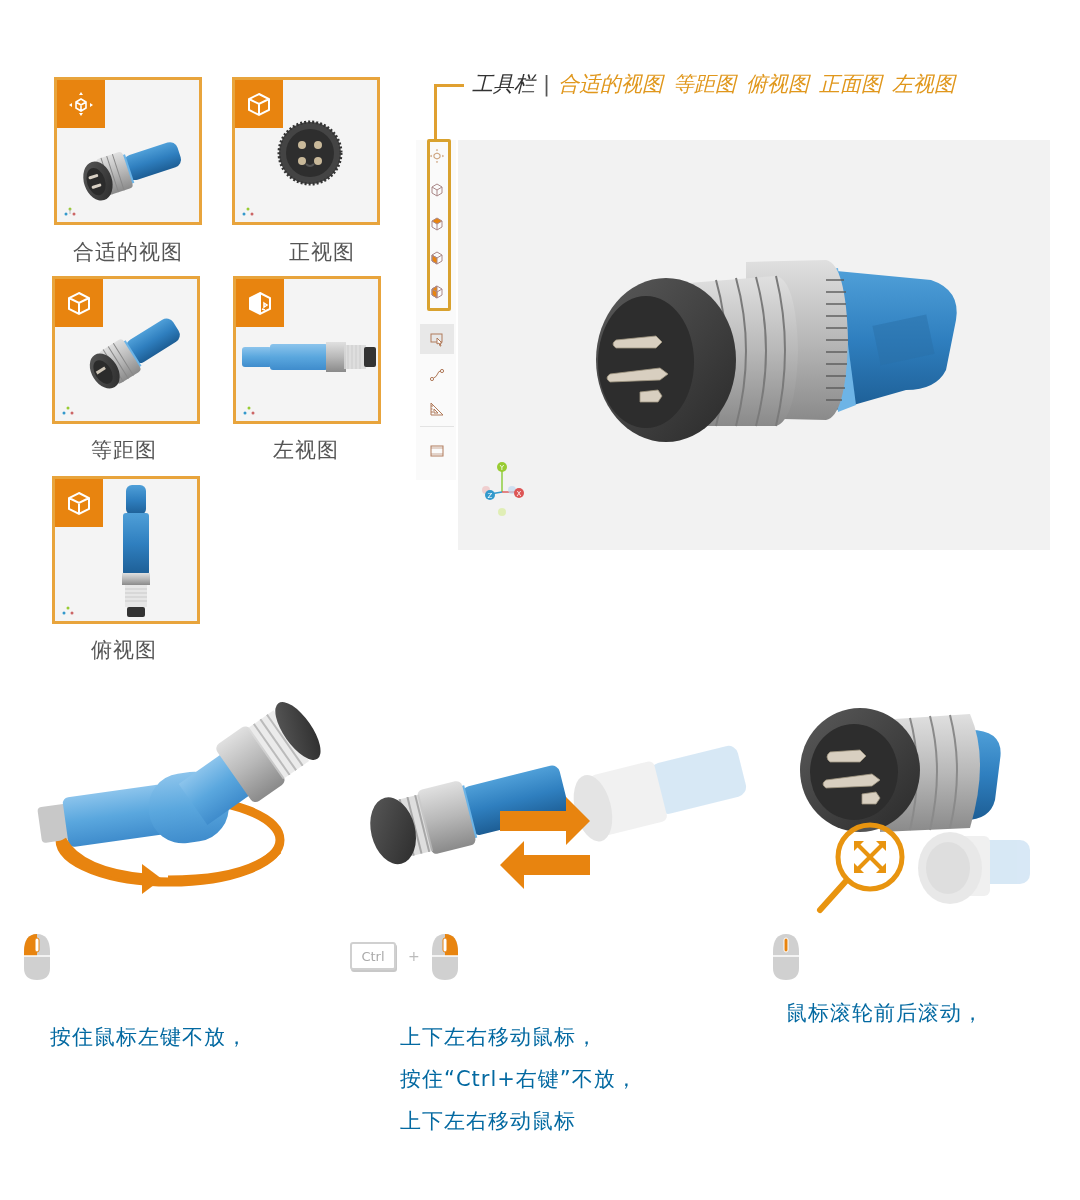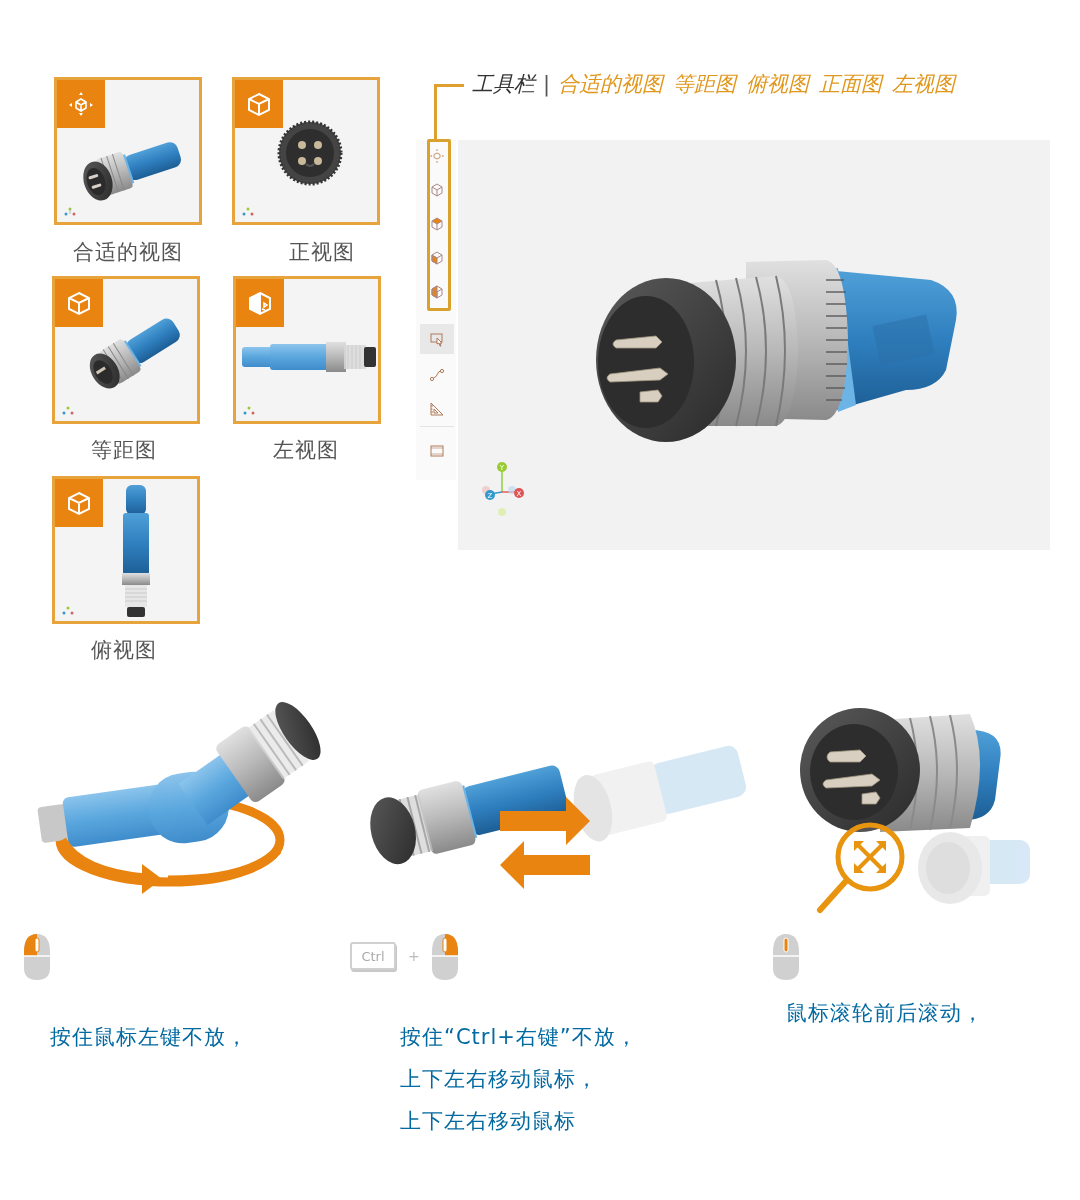--- a/index.html
+++ b/index.html
@@ -392,22 +392,22 @@
 </svg>
 <div class="ctrl-key">Ctrl</div>
 <div class="plus">+</div>
 <svg class="mouse" style="left:430px;top:932px" viewBox="0 0 30 50">
   <path d="M15 2 Q28 2 28 20 V36 Q28 48 15 48 Q2 48 2 36 V20 Q2 2 15 2 Z" fill="#d0d0d0"></path>
   <path d="M15 2 Q28 2 28 20 V24 H15 Z" fill="#e8840f"></path>
   <rect x="13" y="6" width="4" height="14" rx="2" fill="#fff" stroke="#e8840f" stroke-width="1"></rect>
   <line x1="2" y1="24" x2="28" y2="24" stroke="#fff" stroke-width="1.5"></line>
 </svg>
 <div class="desc" style="left:400px;top:1016px;">
+  <div>上下左右移动鼠标，</div>
   <div>按住“Ctrl+右键”不放，</div>
-  <div>上下左右移动鼠标，</div>
   <div>上下左右移动鼠标</div>
 </div>
 
 <svg class="panel-art" style="left:790px;top:700px" width="260" height="220" viewBox="0 0 260 220">
 
   <g opacity="0.55">
     <rect x="190" y="140" width="50" height="44" rx="10" fill="#b8d6ee"></rect>
     <rect x="150" y="136" width="50" height="60" rx="6" fill="#e4e4e4"></rect>
     <ellipse cx="160" cy="168" rx="32" ry="36" fill="#d6d6d6"></ellipse>
     <ellipse cx="158" cy="168" rx="22" ry="26" fill="#c4c4c4"></ellipse>

